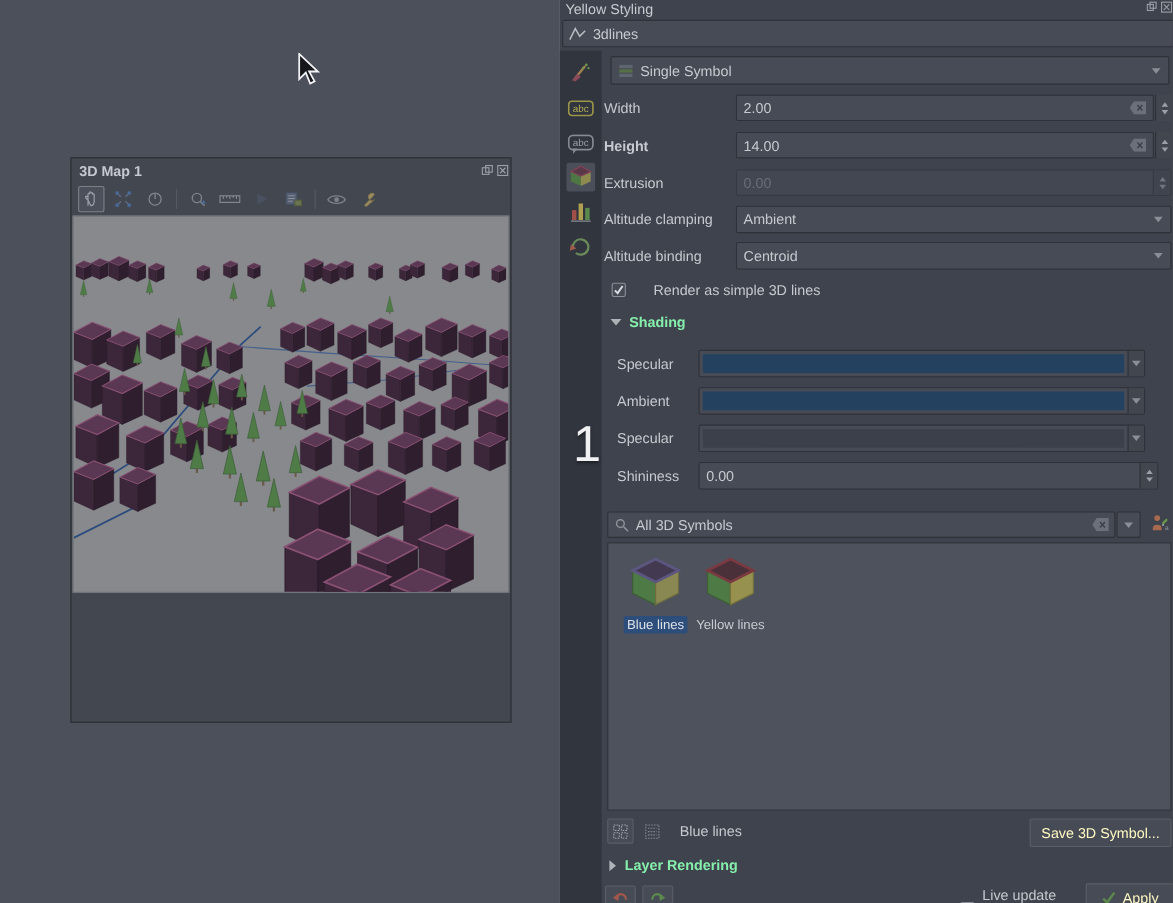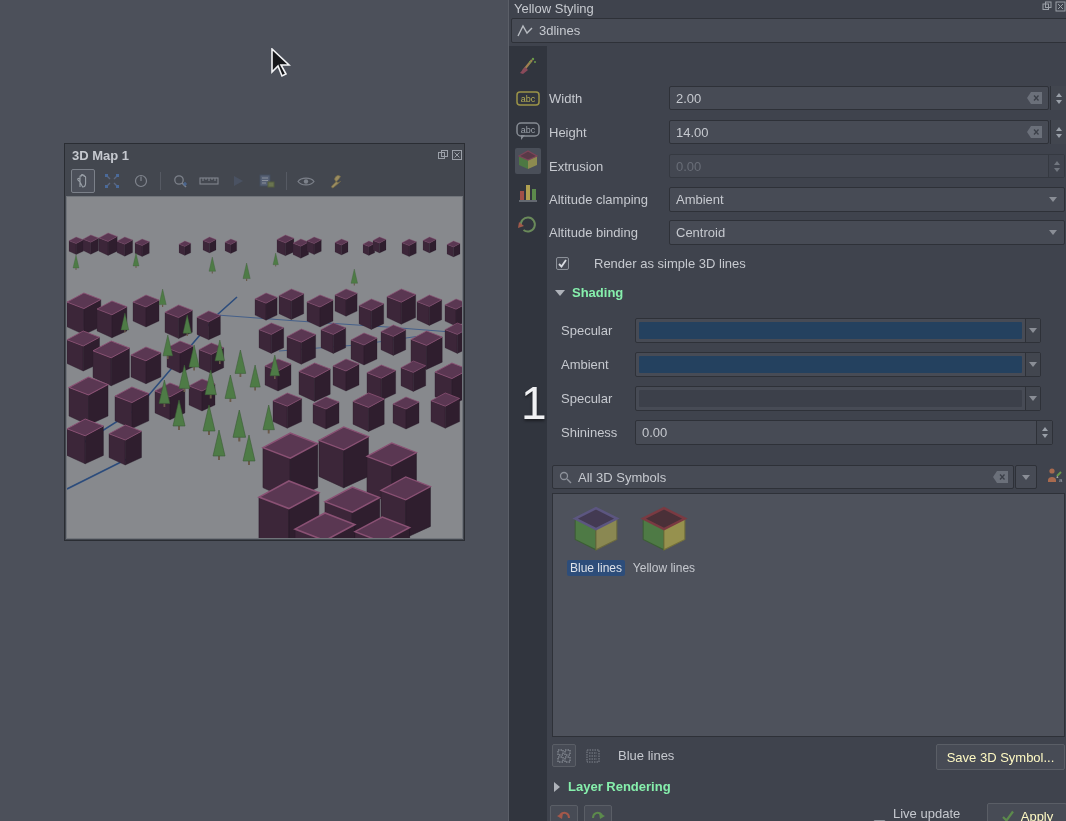--- a/index.html
+++ b/index.html
@@ -5,21 +5,21 @@
   html,body{margin:0;padding:0;}
   body{
     width:1066px;height:821px;overflow:hidden;position:relative;
     background:#4c505a;
     font-family:"Liberation Sans","DejaVu Sans",sans-serif;
     color:#c6c9cf;font-size:13px;
     -webkit-font-smoothing:antialiased;
   }
   .abs{position:absolute;}
   
-  #map-window{left:64px;top:143px;width:401px;height:398px;background:#43474f;border:1px solid #2a2d33;box-sizing:border-box;}
+  #map-window{left:64px;top:143px;width:401px;height:514px;background:#43474f;border:1px solid #2a2d33;box-sizing:border-box;}
   #map-title{left:7px;top:4px;font-weight:600;color:#c6c9cf;}
   .winbtn{width:12px;height:12px;}
   .winbtn svg{display:block}
   #map-toolbar{left:6px;top:24px;height:26px;display:flex;align-items:center;gap:5px;}
   .tbtn{width:24px;height:24px;display:flex;align-items:center;justify-content:center;border-radius:2px;}
   .tbtn.pressed{border:1px solid #7b8089;background:#4c505a;box-sizing:border-box;}
   .tsep{width:1px;height:18px;background:#565a63;margin:0 2px;}
   #map-viewport{left:1px;top:52px;width:397px;height:343px;background:#87898d;border:1px solid #70747a;box-sizing:border-box;overflow:hidden;}
   #map-viewport svg{display:block}
   .bt{fill:#5a3752;stroke:#8a5174;stroke-width:.7}
@@ -345,37 +345,48 @@
         <svg width="22" height="22" viewBox="0 0 22 22">
             <path d="M4 13 a7 7 0 1 1 2.5 4" fill="none" stroke="#6a8a5a" stroke-width="2"></path>
             <polygon points="2,9 7,13 1,15" fill="#a05a4a"></polygon>
           </svg>
       </span>
     </div>
   </div>
 
   <div class="abs" id="step-one">1</div>
 
+  <div class="abs combo" style="left:46px;top:51px;width:508px;height:26px;">
+    <span style="margin-left:6px;display:flex;">
+      <svg width="14" height="14" viewBox="0 0 14 14">
+          <rect x="1" y="2" width="12" height="3" fill="#5f6670"></rect>
+          <rect x="1" y="6" width="12" height="3" fill="#567046"></rect>
+          <rect x="1" y="10" width="12" height="3" fill="#5f6670"></rect>
+        </svg>
+    </span>
+    <span class="txt">Single Symbol</span>
+    <span class="arr"></span>
+  </div>
 
   <div class="abs rowlabel" style="top:91px;">Width</div>
   <div class="abs field" style="left:160px;top:86px;width:380px;height:24px;">
     <span class="val">2.00</span>
     <span style="margin-right:6px;display:flex;">
       <svg width="15" height="12" viewBox="0 0 15 12">
           <polygon points="4,0 15,0 15,12 4,12 0,6" fill="#6b707a"></polygon>
           <path d="M7 3.5 L11.5 8.5 M11.5 3.5 L7 8.5" stroke="#3b3f48" stroke-width="1.3"></path>
         </svg>
     </span>
   </div>
   <div class="abs spinseg" style="left:541px;top:86px;height:24px;">
       <span class="spin-up"></span>
       <span class="spin-dn"></span>
     </div>
 
-  <div class="abs rowlabel" style="top:125px;">Height</div>
+  <div class="abs rowlabel" style="top:125px;font-weight:bold;">Height</div>
   <div class="abs field" style="left:160px;top:120px;width:380px;height:24px;">
     <span class="val">14.00</span>
     <span style="margin-right:6px;display:flex;">
       <svg width="15" height="12" viewBox="0 0 15 12">
           <polygon points="4,0 15,0 15,12 4,12 0,6" fill="#6b707a"></polygon>
           <path d="M7 3.5 L11.5 8.5 M11.5 3.5 L7 8.5" stroke="#3b3f48" stroke-width="1.3"></path>
         </svg>
     </span>
   </div>
   <div class="abs spinseg" style="left:541px;top:120px;height:24px;">

